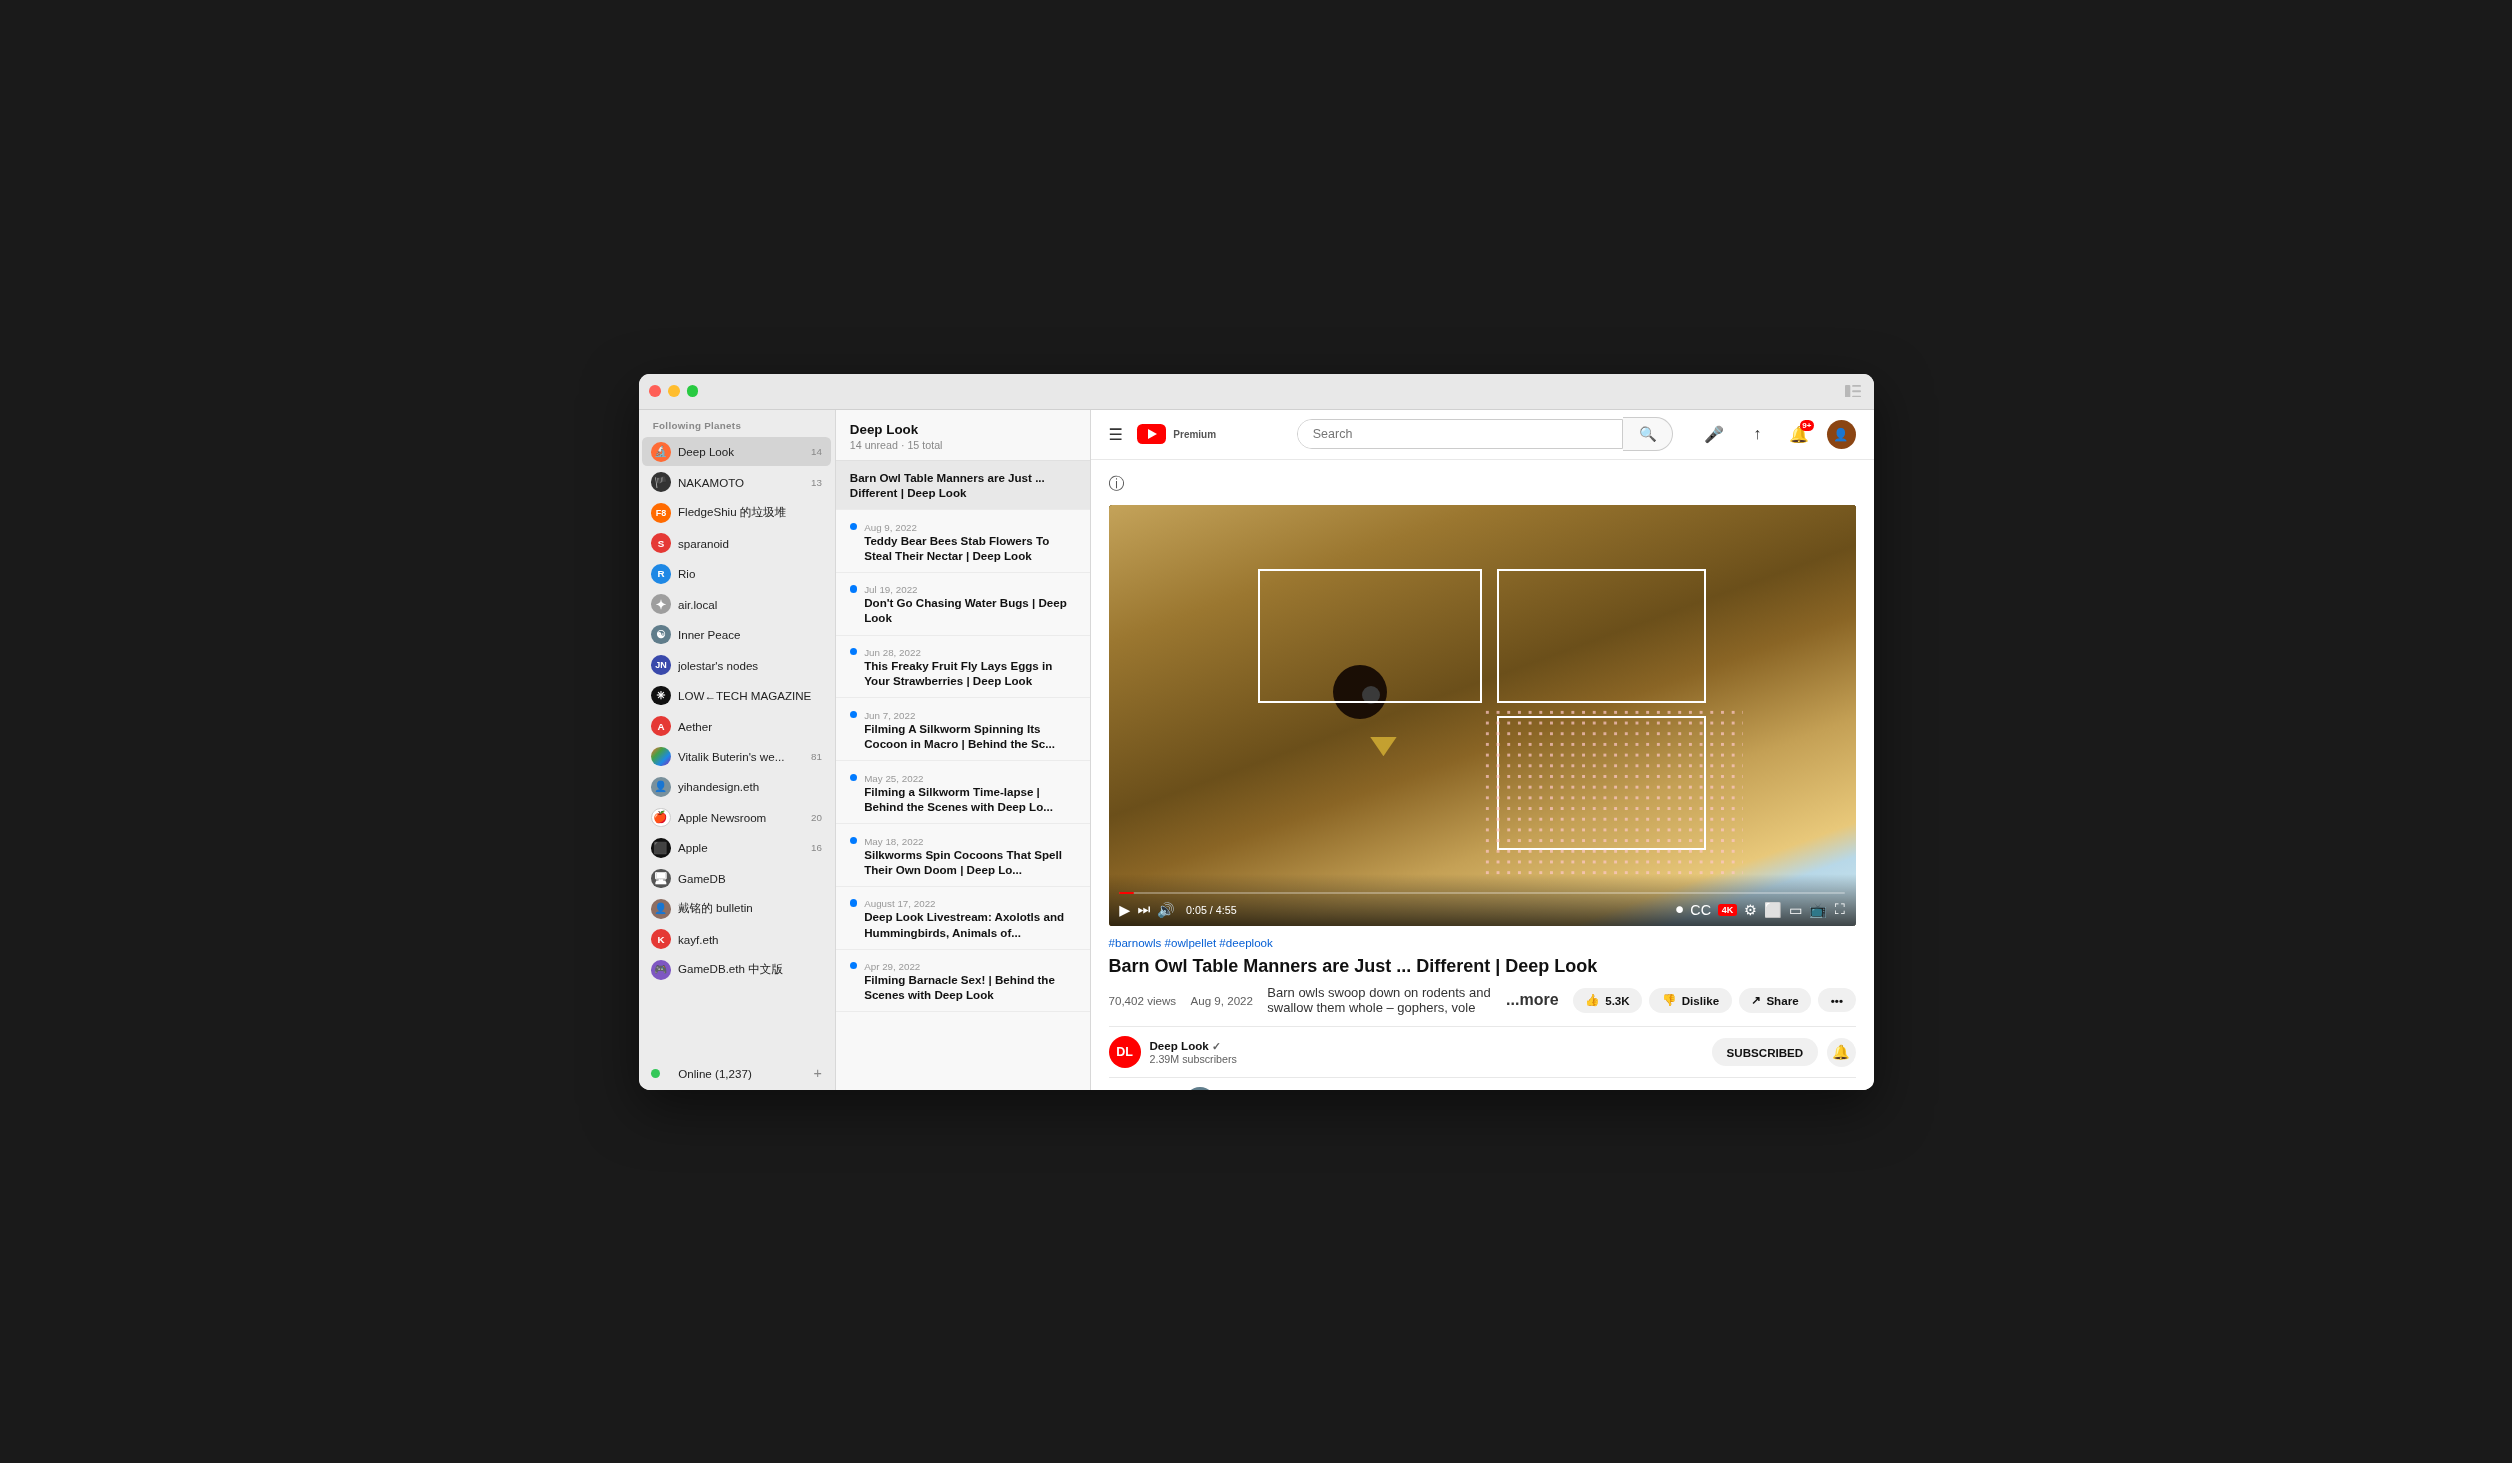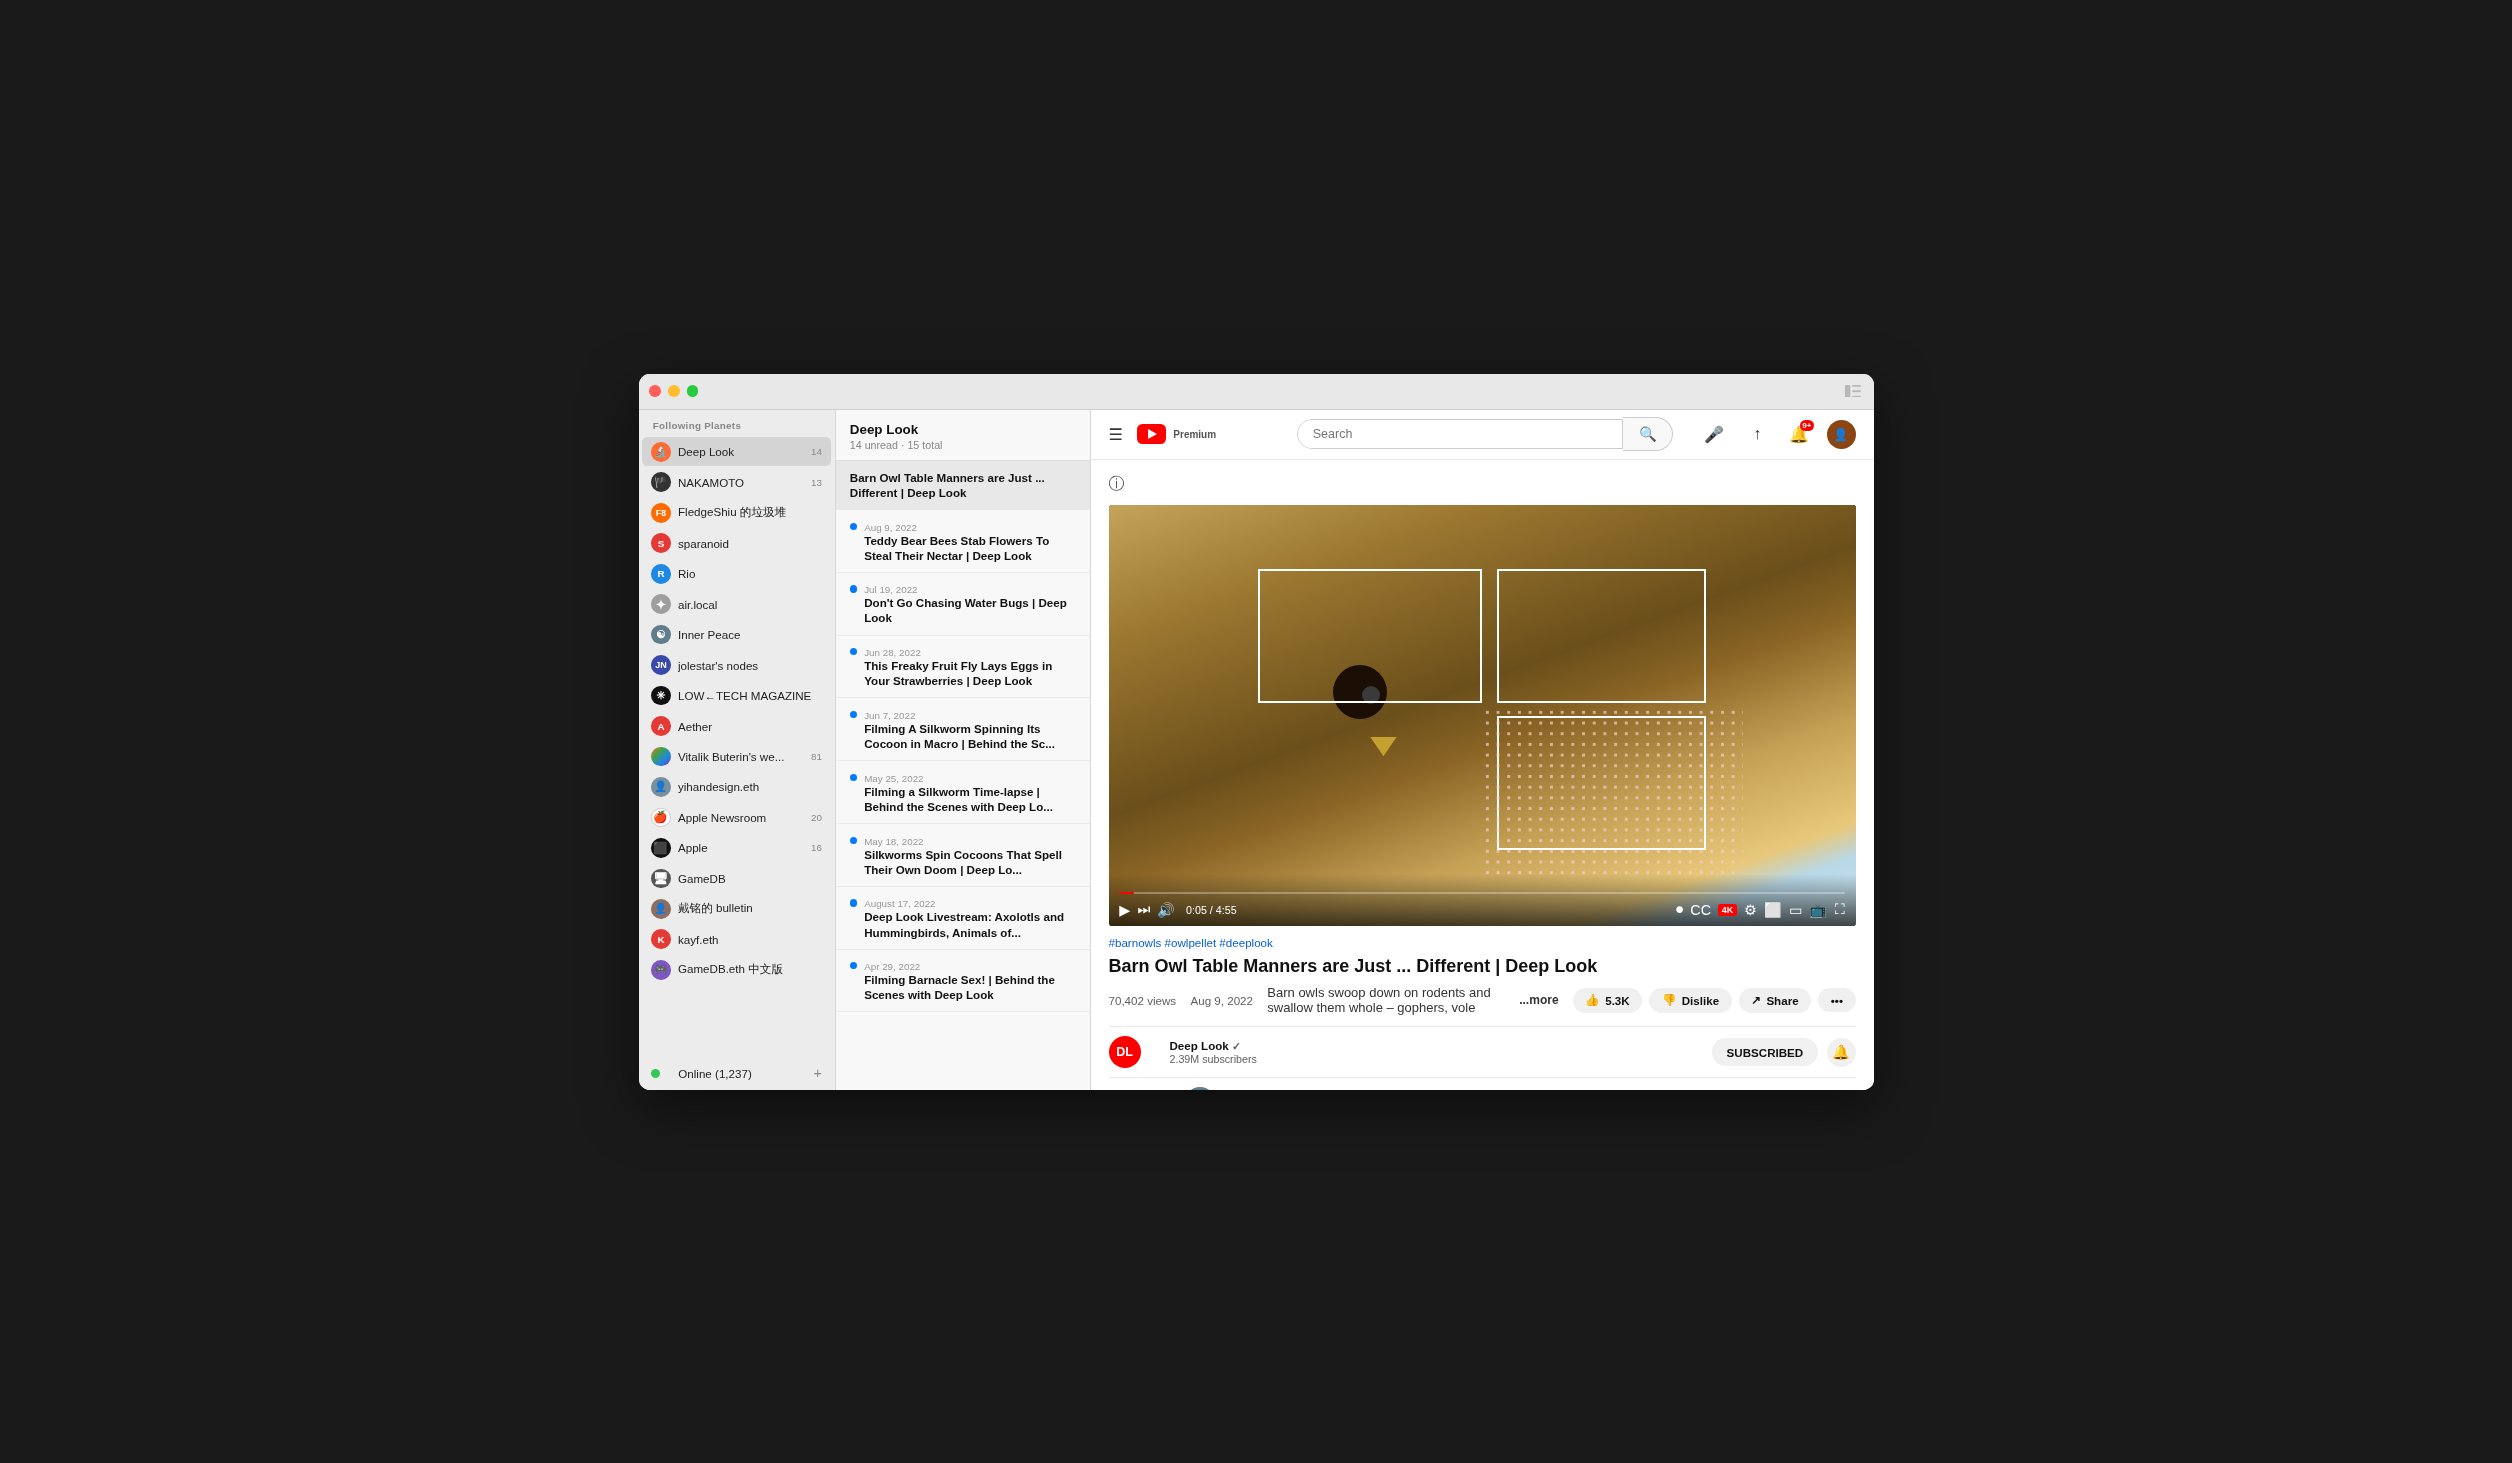--- a/index.html
+++ b/index.html
@@ -438,21 +438,21 @@
     .video-meta-text {
       font-size: 11.6px;
       color: #606060;
     }
     .video-description {
       font-size: 13px;
       color: #333;
       flex: 1;
     }
     .video-more {
-      font-size: 12px;
+      font-size: 16px;
       color: #333;
       font-weight: 600;
       cursor: pointer;
     }
     .video-actions {
       display: flex;
       align-items: center;
       gap: 7.2px;
       margin-left: auto;
     }
@@ -478,21 +478,21 @@
       border-bottom: 0.9px solid #e8e8e8;
     }
     .channel-avatar {
       width: 32px; height: 32px;
       border-radius: 50%;
       background: #ff0000;
       display: flex; align-items: center; justify-content: center;
       font-size: 12.5px; color: white; font-weight: 700;
       flex-shrink: 0;
     }
-    .channel-info { flex: 1; margin-left: 20px; }
+    .channel-info { flex: 1; }
     .channel-name {
       font-size: 11.6px;
       font-weight: 600;
       color: #111;
     }
     .channel-subs {
       font-size: 10.7px;
       color: #606060;
     }
     .subscribe-btn {

